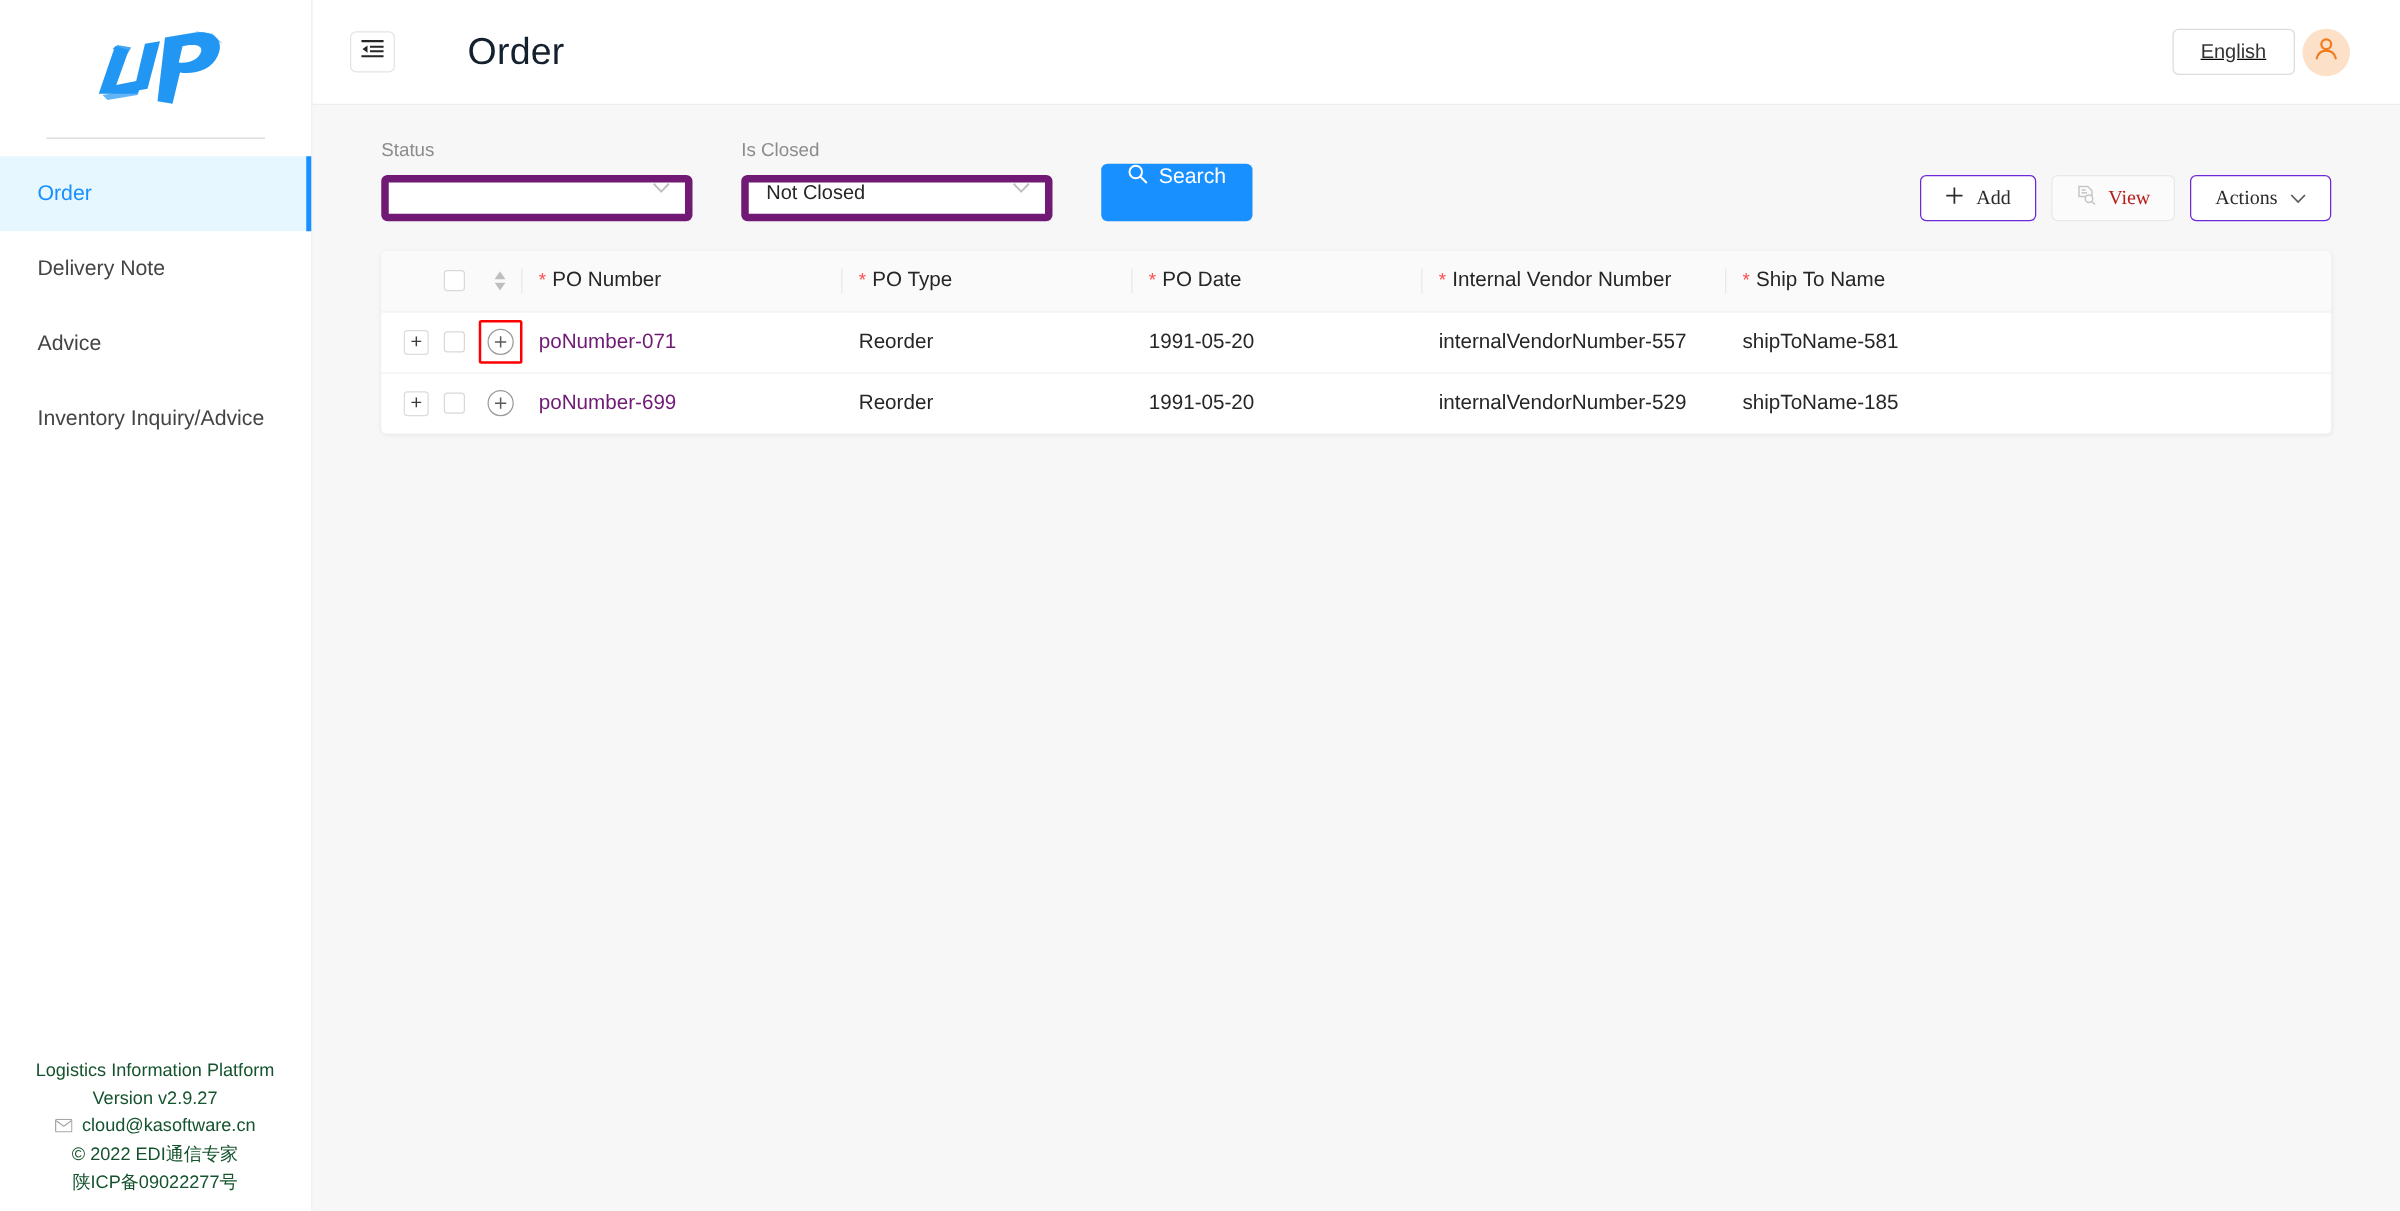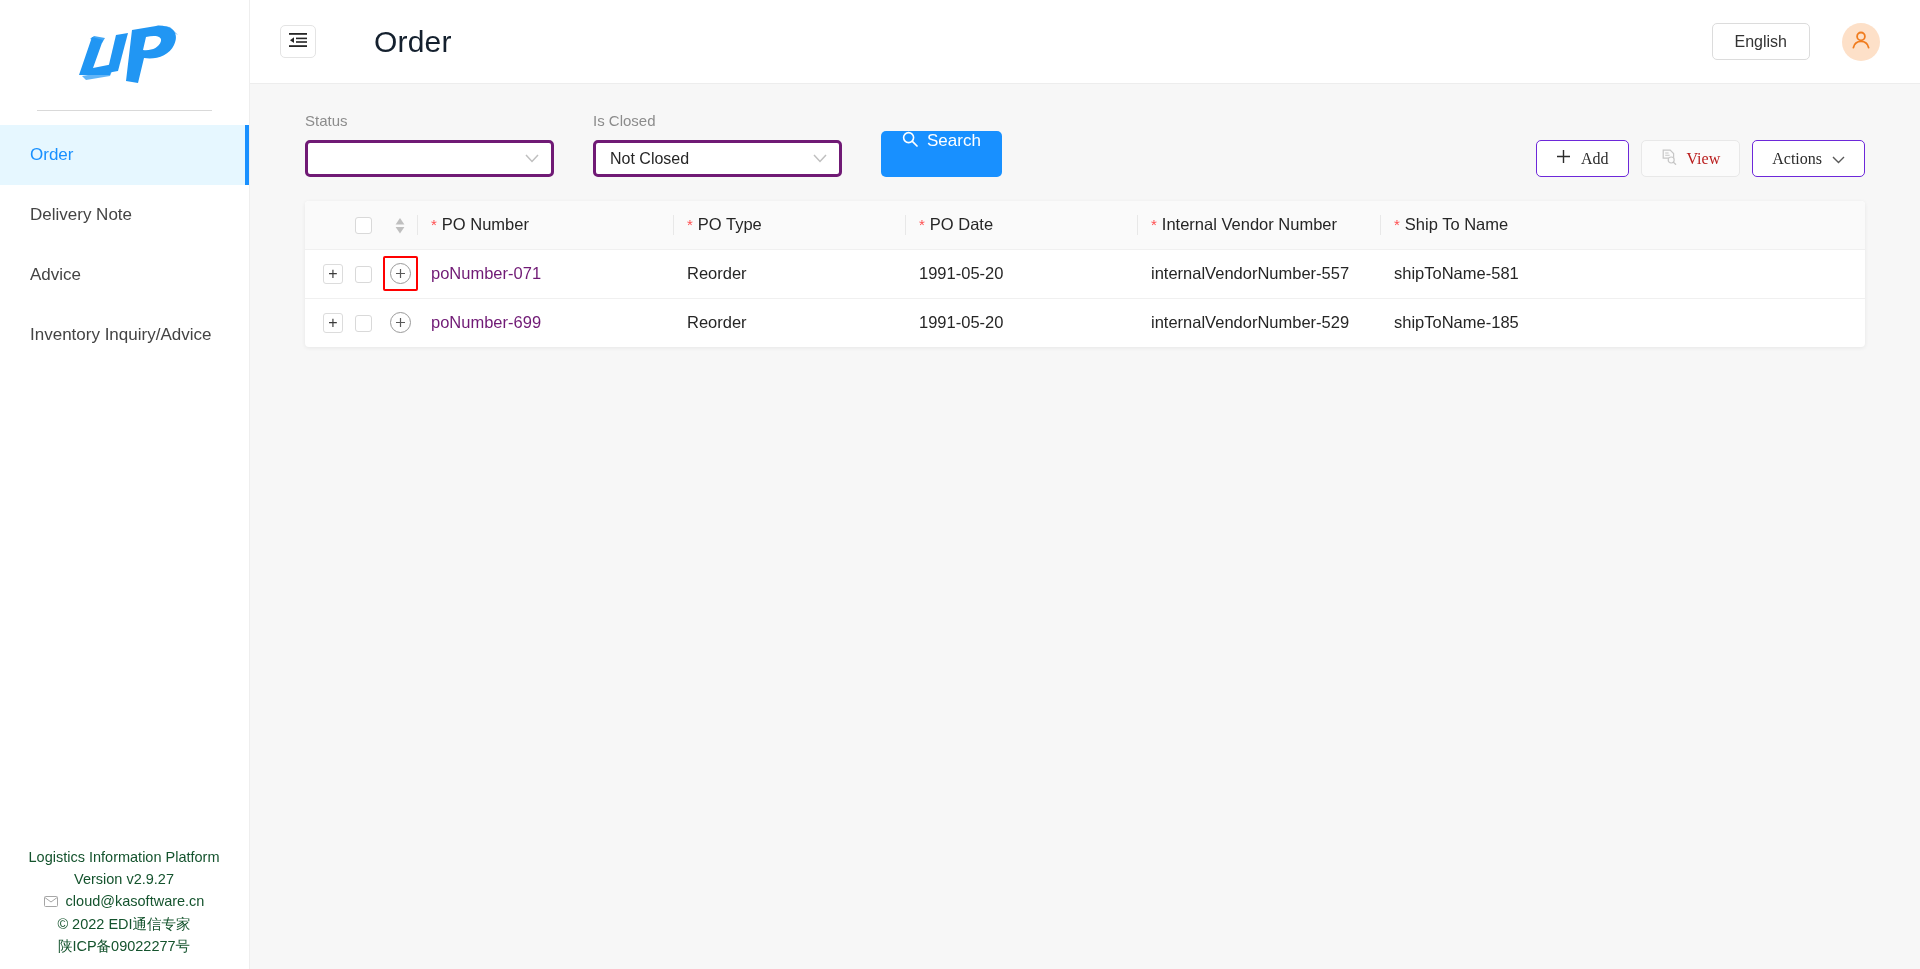--- a/index.html
+++ b/index.html
@@ -44,40 +44,40 @@
   .topbar {
     height: 84px; background: #ffffff; border-bottom: 1px solid #ededed;
     display: flex; align-items: center; padding: 0 40px 0 30px; flex: 0 0 84px;
   }
   .collapse-btn {
     width: 36px; height: 33px; border: 1px solid #e4e4e4; border-radius: 5px;
     background: #fff; display: flex; align-items: center; justify-content: center;
     cursor: pointer;
   }
   .page-title { font-size: 30px; color: #14202e; margin-left: 58px; font-weight: 400; letter-spacing: .2px; }
-  .topbar-right { margin-left: auto; display: flex; align-items: center; gap: 32px; }
+  .topbar-right { margin-left: auto; display: flex; align-items: center; gap: 6px; text-decoration: underline; }
   .lang-btn {
     height: 37px; padding: 0 22px; border: 1px solid #dcdcdc; border-radius: 5px;
     background: #fff; font-size: 16px; color: #333; cursor: pointer;
     display: flex; align-items: center; font-family: inherit;
   }
   .avatar {
     width: 38px; height: 38px; border-radius: 50%; background: #fde0c8;
     display: flex; align-items: center; justify-content: center; cursor: pointer;
   }
 
   
   .content { flex: 1; padding: 0 55px 16px 55px; overflow: hidden; }
 
   .filters { display: flex; align-items: flex-end; padding-top: 28px; position: relative; }
   .field { display: flex; flex-direction: column; margin-right: 39px; }
   .field-label { font-size: 15px; color: #8c8c8c; margin-bottom: 10px; height: 18px; }
   .select {
-    width: 249px; height: 37px; background: #fff; border: 3px solid #701a75;
-    border-radius: 5px; display: flex; align-items: center; padding: 0 12px 0 14px;
+    width: 249px; height: 37px; background: #fff; border: 6px solid #701a75;
+    border-radius: 5px; display: flex; align-items: flex-start; padding: 0 12px 0 14px;
     font-size: 16px; color: #262626; cursor: pointer; position: relative;
   }
   .select .val { flex: 1; white-space: nowrap; overflow: hidden; }
   .chev { color: #bfbfbf; display: flex; align-items: center; }
   .search-btn {
     height: 46px; padding: 0 21px; background: #1890ff; border: none; border-radius: 5px;
     color: #fff; font-size: 17px; cursor: pointer; display: flex; align-items: flex-start;
     gap: 9px; font-family: inherit; margin-bottom: 0;
   }
   .actions-right { margin-left: auto; display: flex; align-items: center; gap: 12px; }

